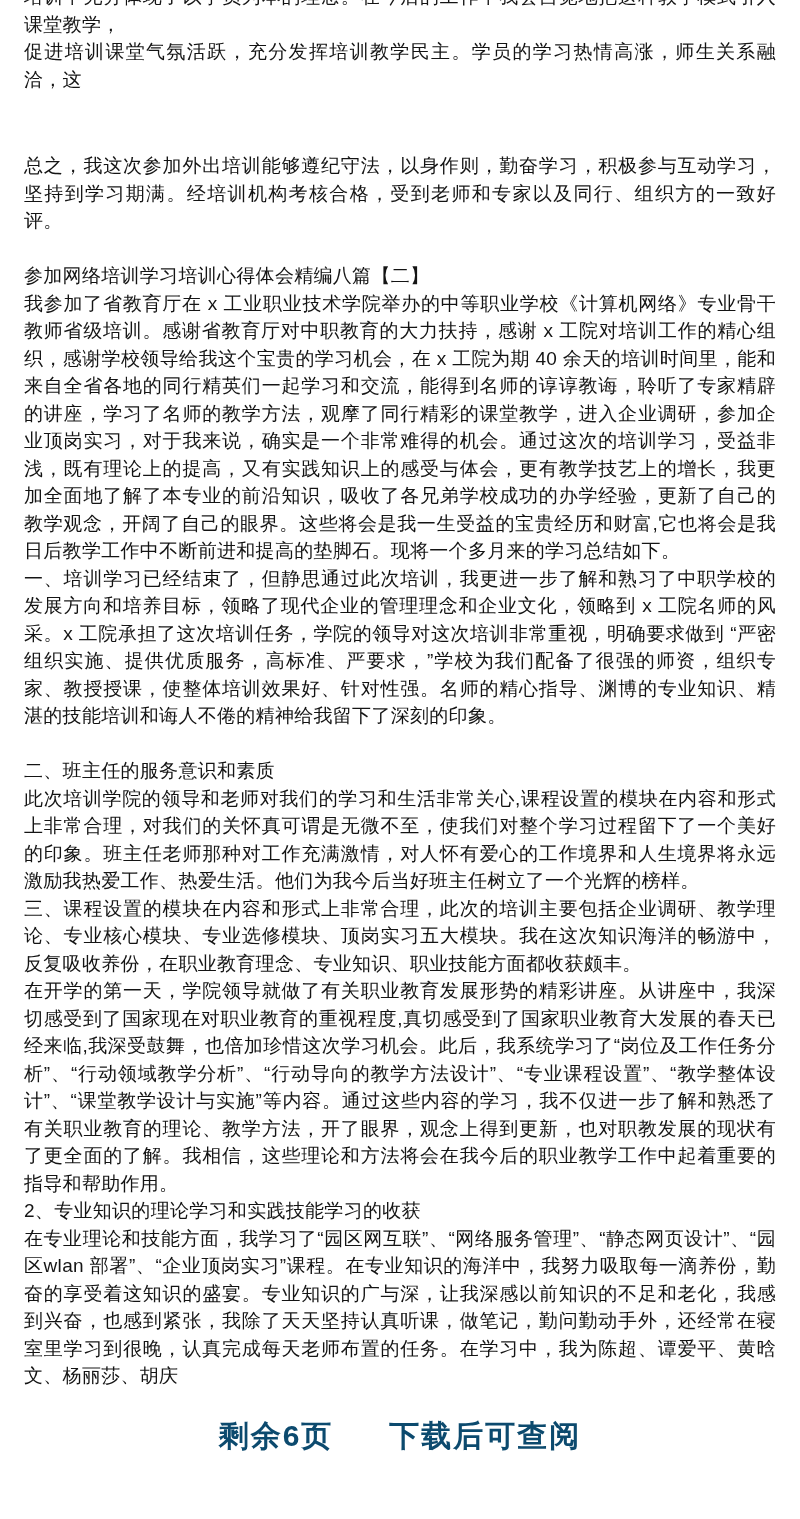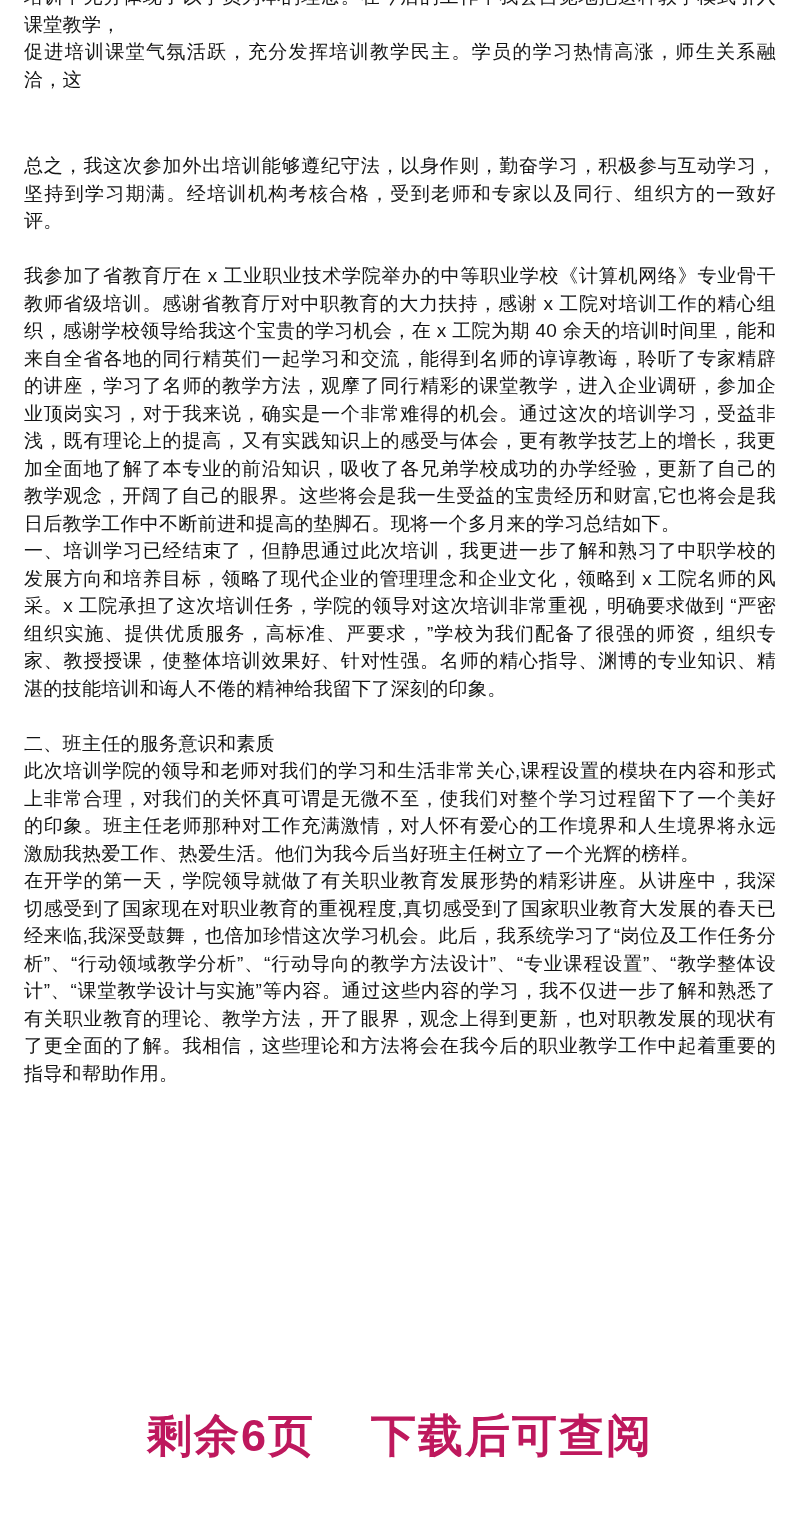--- a/index.html
+++ b/index.html
@@ -30,23 +30,23 @@
   }
   .spacer-page-break { height: 59px; }
   .spacer-blank-line { height: 27.5px; }
   .watermark {
     position: absolute;
     top: 1410px;
     left: 0;
     width: 800px;
     text-align: center;
     font-weight: bold;
-    font-size: 45px;
+    font-size: 30px;
     line-height: 52px;
-    color: #be185d;
+    color: #0c4a6e;
     letter-spacing: 2px;
     white-space: nowrap;
   }
   .watermark .wm-gap {
     display: inline-block;
     width: 56px;
   }
 </style>
 </head>
 <body>
@@ -54,25 +54,29 @@
 <div class="doc">
   <p>培训中充分体现了以学员为本的理念。在今后的工作中我会自觉地把这种教学模式引入课堂教学，</p>
   <p>促进培训课堂气氛活跃，充分发挥培训教学民主。学员的学习热情高涨，师生关系融洽，这</p>
 
   <div class="spacer-page-break"></div>
 
   <p>总之，我这次参加外出培训能够遵纪守法，以身作则，勤奋学习，积极参与互动学习，坚持到学习期满。经培训机构考核合格，受到老师和专家以及同行、组织方的一致好评。</p>
 
   <div class="spacer-blank-line"></div>
 
+  <p>参加网络培训学习培训心得体会精编八篇【二】</p>
   <p>我参加了省教育厅在 x 工业职业技术学院举办的中等职业学校《计算机网络》专业骨干教师省级培训。感谢省教育厅对中职教育的大力扶持，感谢 x 工院对培训工作的精心组织，感谢学校领导给我这个宝贵的学习机会，在 x 工院为期 40 余天的培训时间里，能和来自全省各地的同行精英们一起学习和交流，能得到名师的谆谆教诲，聆听了专家精辟的讲座，学习了名师的教学方法，观摩了同行精彩的课堂教学，进入企业调研，参加企业顶岗实习，对于我来说，确实是一个非常难得的机会。通过这次的培训学习，受益非浅，既有理论上的提高，又有实践知识上的感受与体会，更有教学技艺上的增长，我更加全面地了解了本专业的前沿知识，吸收了各兄弟学校成功的办学经验，更新了自己的教学观念，开阔了自己的眼界。这些将会是我一生受益的宝贵经历和财富,它也将会是我日后教学工作中不断前进和提高的垫脚石。现将一个多月来的学习总结如下。</p>
   <p>一、培训学习已经结束了，但静思通过此次培训，我更进一步了解和熟习了中职学校的发展方向和培养目标，领略了现代企业的管理理念和企业文化，领略到 x 工院名师的风采。x 工院承担了这次培训任务，学院的领导对这次培训非常重视，明确要求做到 “严密组织实施、提供优质服务，高标准、严要求，”学校为我们配备了很强的师资，组织专家、教授授课，使整体培训效果好、针对性强。名师的精心指导、渊博的专业知识、精湛的技能培训和诲人不倦的精神给我留下了深刻的印象。</p>
 
   <div class="spacer-blank-line"></div>
 
   <p>二、班主任的服务意识和素质</p>
   <p>此次培训学院的领导和老师对我们的学习和生活非常关心,课程设置的模块在内容和形式上非常合理，对我们的关怀真可谓是无微不至，使我们对整个学习过程留下了一个美好的印象。班主任老师那种对工作充满激情，对人怀有爱心的工作境界和人生境界将永远激励我热爱工作、热爱生活。他们为我今后当好班主任树立了一个光辉的榜样。</p>
+  <p>三、课程设置的模块在内容和形式上非常合理，此次的培训主要包括企业调研、教学理论、专业核心模块、专业选修模块、顶岗实习五大模块。我在这次知识海洋的畅游中，反复吸收养份，在职业教育理念、专业知识、职业技能方面都收获颇丰。</p>
   <p>在开学的第一天，学院领导就做了有关职业教育发展形势的精彩讲座。从讲座中，我深切感受到了国家现在对职业教育的重视程度,真切感受到了国家职业教育大发展的春天已经来临,我深受鼓舞，也倍加珍惜这次学习机会。此后，我系统学习了“岗位及工作任务分析”、“行动领域教学分析”、“行动导向的教学方法设计”、“专业课程设置”、“教学整体设计”、“课堂教学设计与实施”等内容。通过这些内容的学习，我不仅进一步了解和熟悉了有关职业教育的理论、教学方法，开了眼界，观念上得到更新，也对职教发展的现状有了更全面的了解。我相信，这些理论和方法将会在我今后的职业教学工作中起着重要的指导和帮助作用。</p>
+  <p>2、专业知识的理论学习和实践技能学习的收获</p>
+  <p>在专业理论和技能方面，我学习了“园区网互联”、“网络服务管理”、“静态网页设计”、“园区wlan 部署”、“企业顶岗实习”课程。在专业知识的海洋中，我努力吸取每一滴养份，勤奋的享受着这知识的盛宴。专业知识的广与深，让我深感以前知识的不足和老化，我感到兴奋，也感到紧张，我除了天天坚持认真听课，做笔记，勤问勤动手外，还经常在寝室里学习到很晚，认真完成每天老师布置的任务。在学习中，我为陈超、谭爱平、黄晗文、杨丽莎、胡庆</p>
 </div>
 
 <div class="watermark">
   <span>剩余6页</span><span class="wm-gap"></span><span>下载后可查阅</span>
 </div>
 
 </body></html>

